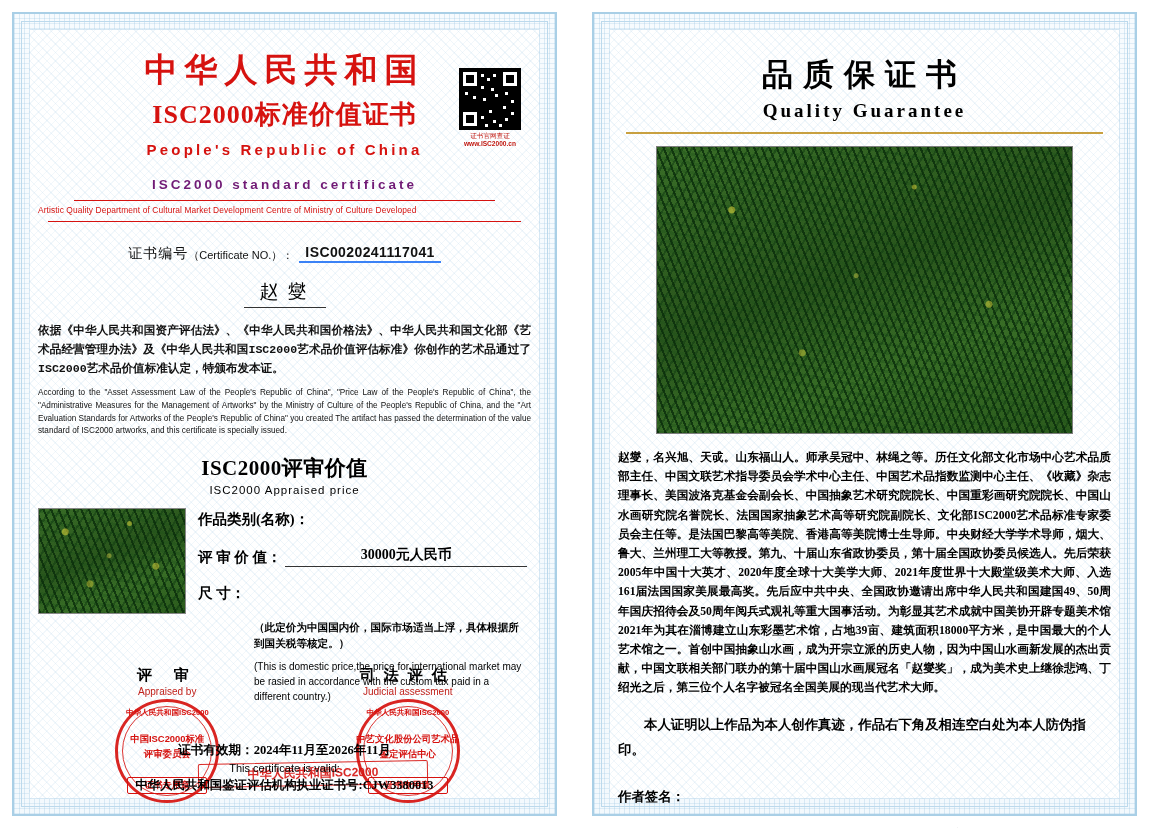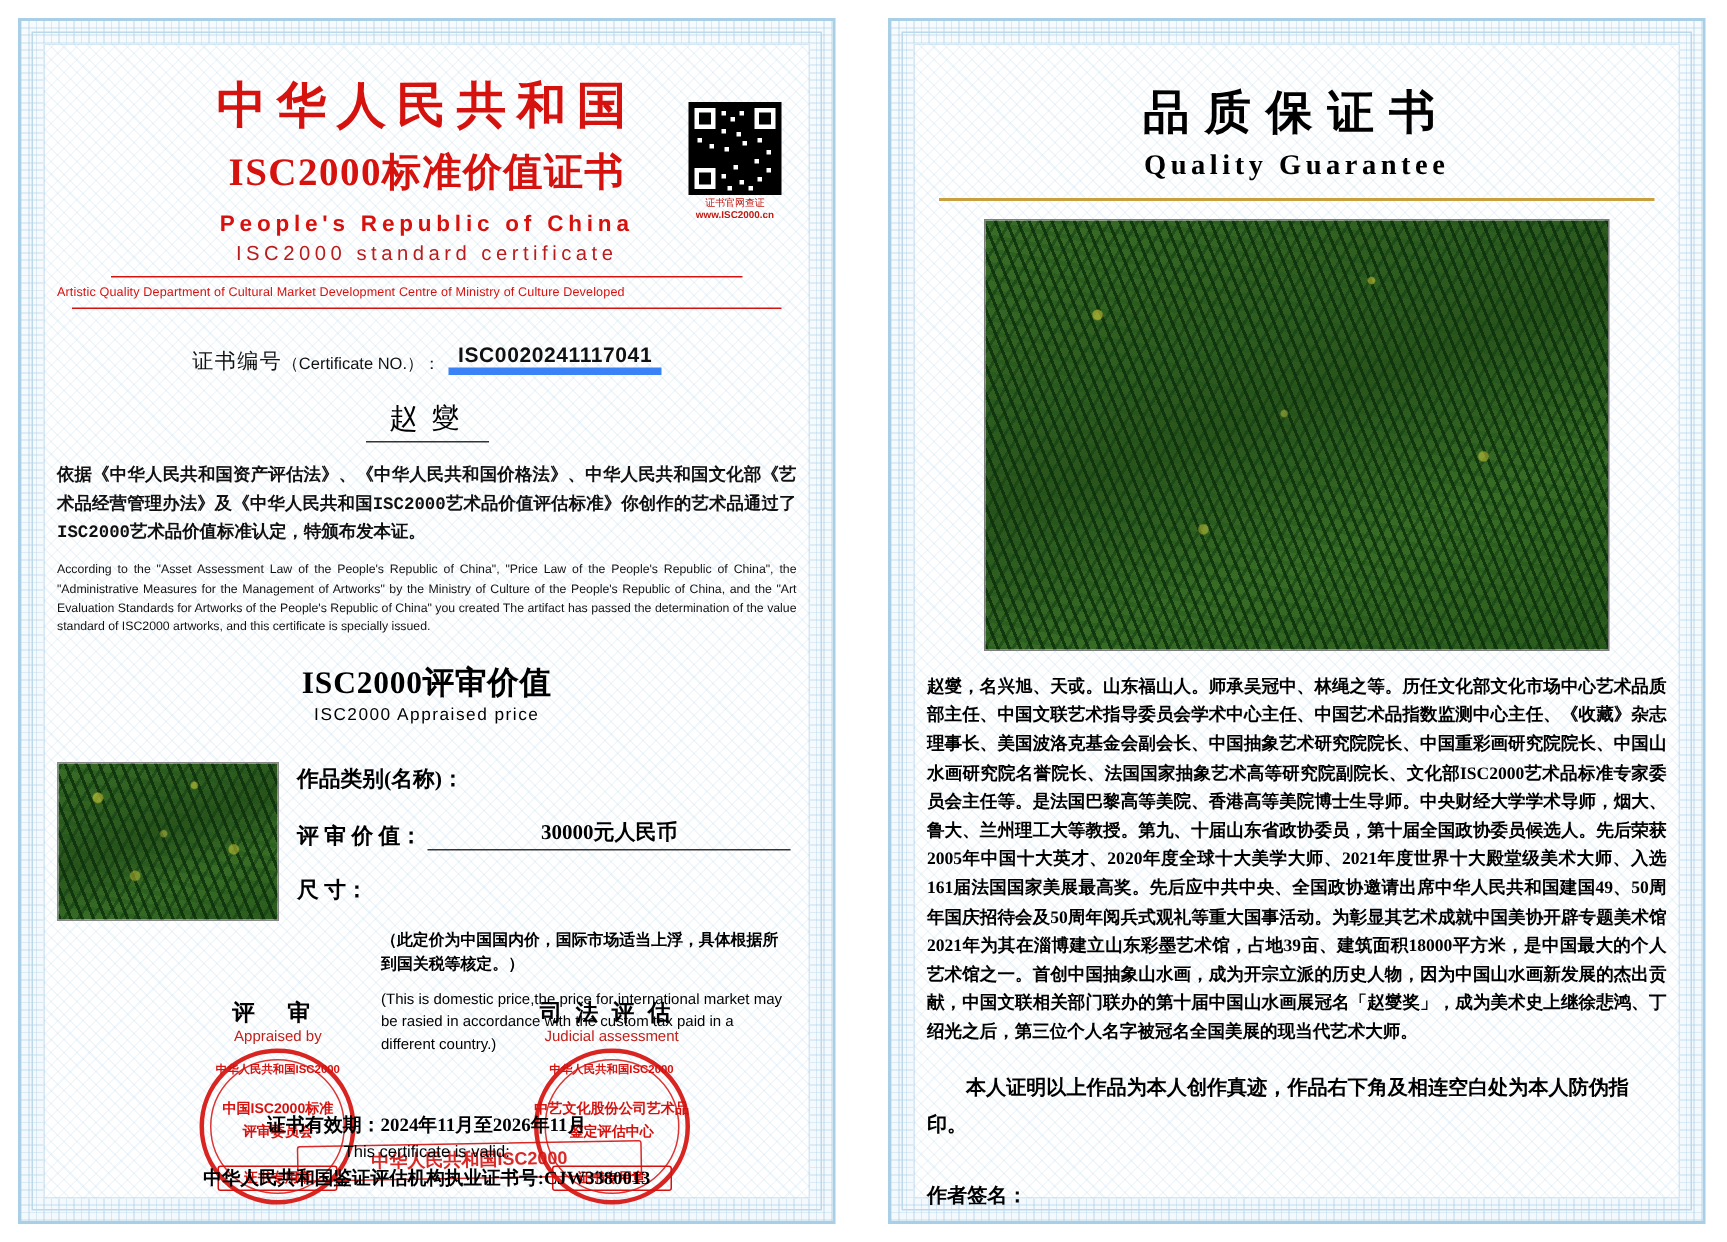--- a/index.html
+++ b/index.html
@@ -23,40 +23,40 @@
     background:
       repeating-linear-gradient(45deg, rgba(168,205,230,.18) 0 1px, rgba(255,255,255,0) 1px 6px),
       repeating-linear-gradient(-45deg, rgba(168,205,230,.15) 0 1px, rgba(255,255,255,0) 1px 6px);
   }
   .content{position:absolute;inset:26px;}
   .title-cn{font-family:"Liberation Serif",serif;font-weight:bold;color:#d6120f;
     font-size:33px;letter-spacing:7px;text-align:center;margin:10px 0 0 0;white-space:nowrap;}
   .title-cn2{font-family:"Liberation Serif",serif;font-weight:bold;color:#d6120f;
     font-size:26px;letter-spacing:1px;text-align:center;margin:4px 0 0 0;}
   .title-en1{color:#d6120f;font-size:15px;letter-spacing:3.2px;text-align:center;margin-top:9px;font-weight:bold;}
-  .title-en2{color:#b91c1c;font-size:13.5px;letter-spacing:3px;text-align:center;margin-top:3px;font-weight:normal;}
+  .title-en2{color:#701a75;font-size:13.5px;letter-spacing:3px;text-align:center;margin-top:19px;font-weight:bold;}
   .hr-red{height:1px;background:#d6120f;margin:8px 36px 0 36px;}
   .dept-cn{font-family:"Liberation Serif",serif;color:#d6120f;font-weight:bold;font-size:18.5px;
     text-align:center;margin-top:8px;letter-spacing:.5px;}
   .dept-en{color:#d6120f;font-size:8.4px;margin-top:4px;letter-spacing:.1px;}
   .hr-red2{height:1px;background:#d6120f;margin:6px 10px 0 10px;}
 
   .qr-block{position:absolute;right:4px;top:30px;width:74px;text-align:center;}
   .qr{width:62px;height:62px;margin:0 auto;
     background:
       linear-gradient(#000,#000) 0 0/100% 100% no-repeat;
     position:relative;overflow:hidden;}
   .qr-px{position:absolute;background:#fff;}
   .qr-cap{font-size:6.6px;color:#c11a12;margin-top:2px;line-height:1.25;}
   .qr-url{font-size:6.6px;color:#c11a12;font-weight:bold;}
 
   .cert-no-row{display:flex;justify-content:center;align-items:flex-end;margin-top:22px;font-size:13px;color:#111;}
   .cert-no-label-cn{font-size:14px;letter-spacing:1px;text-align:center;}
   .cert-no-label-en{font-size:11px;}
-  .cert-no-val{font-weight:bold;font-size:14px;letter-spacing:.4px;border-bottom:5px solid #3b82f6;
+  .cert-no-val{font-weight:bold;font-size:14px;letter-spacing:.4px;border-bottom:2px solid #3b82f6;
     padding:0 6px 1px 6px;margin-left:6px;}
 
   .holder{text-align:center;margin-top:16px;}
   .holder-name{display:inline-block;font-family:"Liberation Serif",serif;font-weight:normal;font-size:19px;
     letter-spacing:9px;border-bottom:1px solid #333;padding:0 10px 2px 16px;}
 
   .body-cn{font-size:11.6px;line-height:1.62;color:#111;text-align:justify;margin-top:14px;
     font-family:Liberation Mono, monospace;font-weight:bold;}
   .body-en{font-size:8.2px;line-height:1.55;color:#111;text-align:justify;margin-top:9px;}
 
@@ -84,21 +84,21 @@
   .field-val{flex:1;border-bottom:1px solid #333;font-family:"Liberation Serif",serif;
     font-weight:bold;font-size:14px;text-align:center;padding-bottom:2px;margin-left:4px;}
   .field-val.italic{font-style:italic;}
 
   .note-cn{font-size:10.6px;line-height:1.55;margin-top:2px;padding-left:56px;
     font-family:"Liberation Serif",serif;font-weight:bold;}
   .note-en{font-size:10px;line-height:1.5;margin-top:6px;padding-left:56px;}
 
   .seals{position:absolute;left:0;right:0;top:628px;height:120px;}
   .seal-col{position:absolute;width:50%;text-align:center;}
-  .seal-col.l{left:24px;}
+  .seal-col.l{left:6px;}
   .seal-col.r{left:50%;}
   .seal-head-cn{font-family:"Liberation Serif",serif;font-weight:bold;font-size:15px;letter-spacing:9px;}
   .seal-head-en{font-size:10px;color:#c1201a;margin-top:1px;}
   .stamp{position:relative;width:104px;height:104px;margin:2px auto 0 auto;}
   .stamp .ring{position:absolute;inset:0;border:3px solid #d6120f;border-radius:50%;opacity:.92;}
   .stamp .ring2{position:absolute;inset:7px;border:1px solid #d6120f;border-radius:50%;opacity:.85;}
   .stamp .arc{position:absolute;left:0;right:0;text-align:center;color:#d6120f;font-size:7.6px;font-weight:bold;}
   .stamp .arc.top{top:9px;}
   .stamp .t1{position:absolute;left:0;right:0;top:34px;text-align:center;color:#d6120f;font-size:9.4px;font-weight:bold;}
   .stamp .t2{position:absolute;left:0;right:0;top:49px;text-align:center;color:#d6120f;font-size:9.4px;font-weight:bold;}

